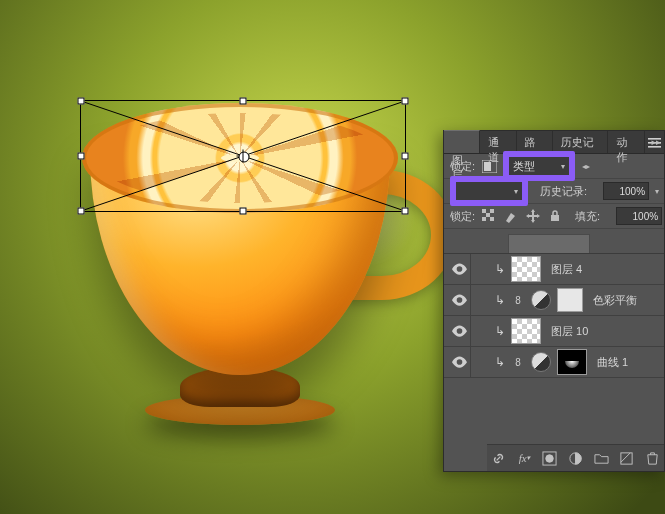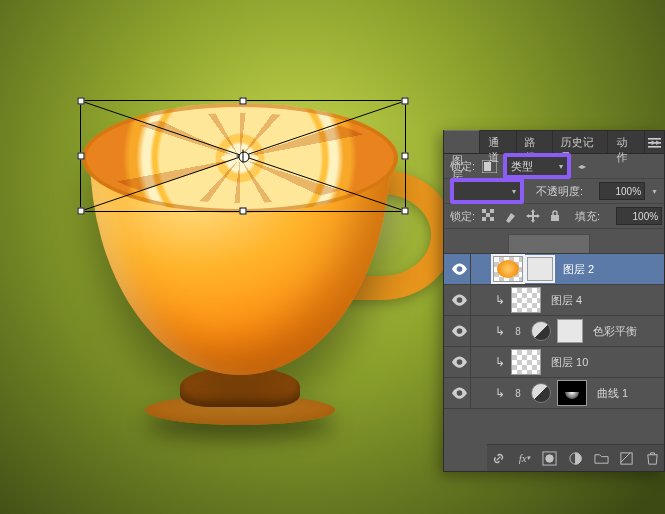--- a/index.html
+++ b/index.html
@@ -206,21 +206,21 @@
     height:24px;
     padding:0 6px;
     gap:6px;
     border-bottom:1px solid #454545;
     font-size:11px;
   }
   .row .lbl { color:#cfcfcf; white-space:nowrap; }
   .dropdown {
     height:18px;
     background:#3b3b3b;
-    border:4px solid #8b5cf6;
+    border:6px solid #8b5cf6;
     border-radius:2px;
     display:flex;
     align-items:center;
     padding:0 4px;
     color:#ddd;
     gap:4px;
     min-width:52px;
     justify-content:space-between;
   }
   .dropdown .chev { font-size:8px; color:#bbb; }
@@ -433,21 +433,21 @@
     <span class="chevpad">◂▸</span>
     <span style="flex:1"></span>
   </div>
 
   <div class="row">
     <div class="dropdown" style="min-width:58px">
       <span>&nbsp;</span>
       <span class="chev">▾</span>
     </div>
     <span style="flex:1"></span>
-    <span class="lbl">不透明度:</span>
+    <span class="lbl">历史记录:</span>
     <input class="num-field" value="100%" style="">
     <span class="chevpad">▾</span>
   </div>
 
   <div class="row lock-row">
     <span class="lbl">锁定:</span>
     <span class="icons">
       <span class="tiny-ico">
         <svg viewBox="0 0 14 14" width="14" height="14">
             <rect width="14" height="14" fill="none"></rect>
@@ -482,31 +482,20 @@
     <input class="num-field" value="100%" style="">
     <span class="chevpad">▾</span>
   </div>
 
   <div class="snippet">
     <div class="bar"></div>
   </div>
 
   <div class="layers">
 
-    <div class="layer selected">
-      <div class="eye">
-        <svg viewBox="0 0 16 12">
-            <path d="M8 0C3 0 0 6 0 6s3 6 8 6 8-6 8-6S13 0 8 0zm0 9a3 3 0 110-6 3 3 0 010 6z"></path>
-          </svg>
-      </div>
-      <span class="indent"></span>
-      <div class="thumb checker orange"></div>
-      <div class="mask-thumb"></div>
-      <span class="layer-name">图层 2</span>
-    </div>
 
     <div class="layer">
       <div class="eye">
         <svg viewBox="0 0 16 12">
             <path d="M8 0C3 0 0 6 0 6s3 6 8 6 8-6 8-6S13 0 8 0zm0 9a3 3 0 110-6 3 3 0 010 6z"></path>
           </svg>
       </div>
       <span class="indent"></span>
       <span class="clip">↳</span>
       <div class="thumb checker"></div>

